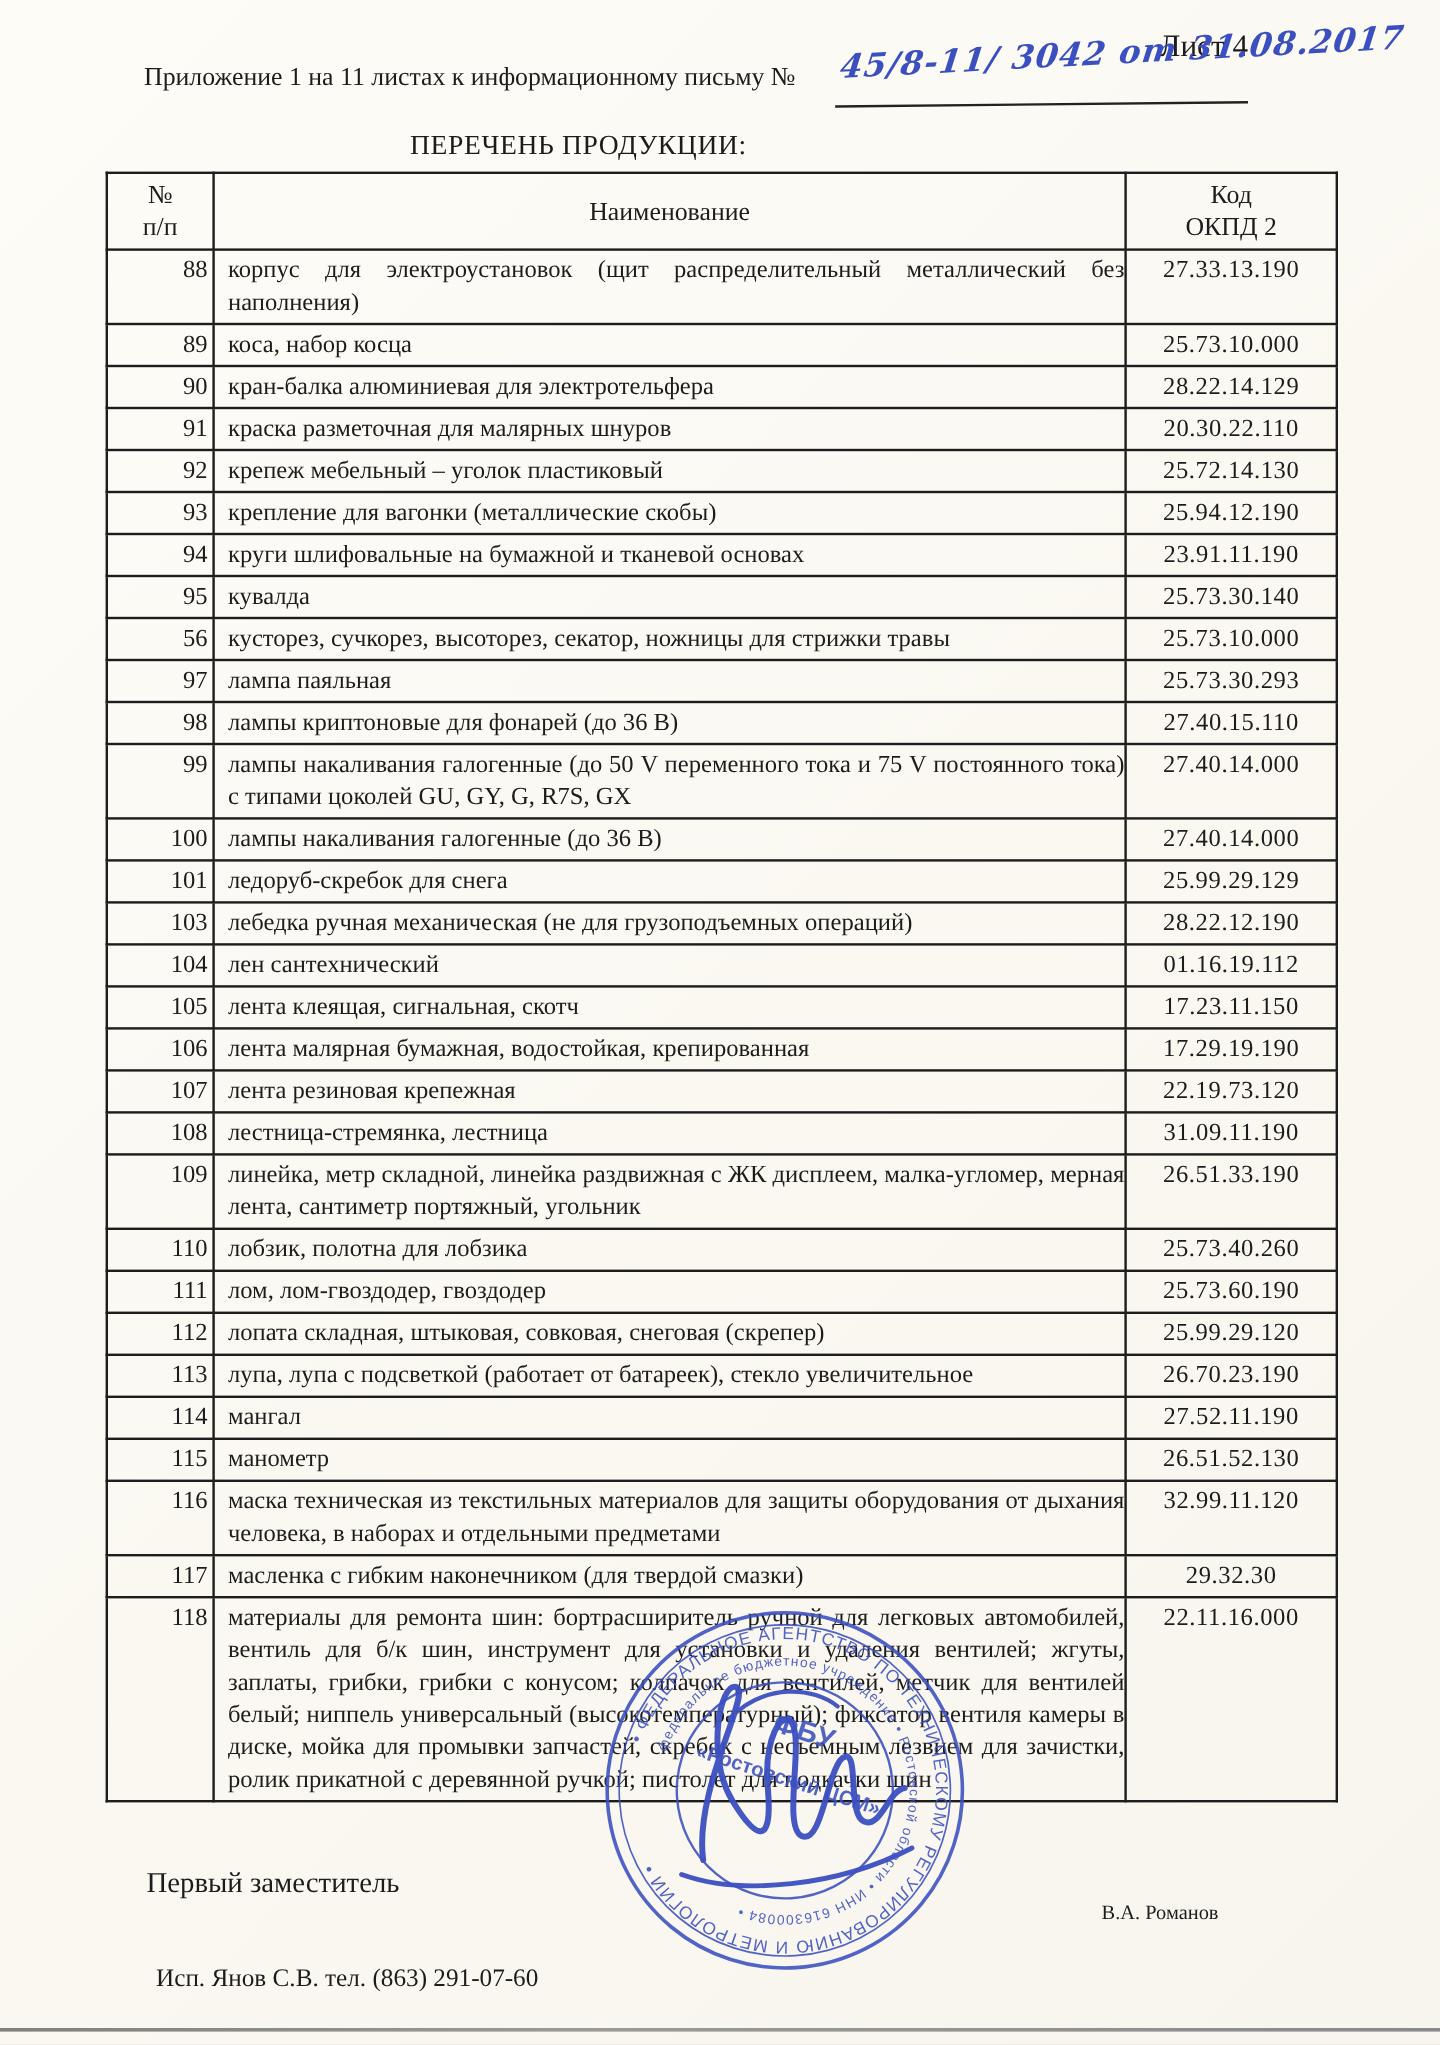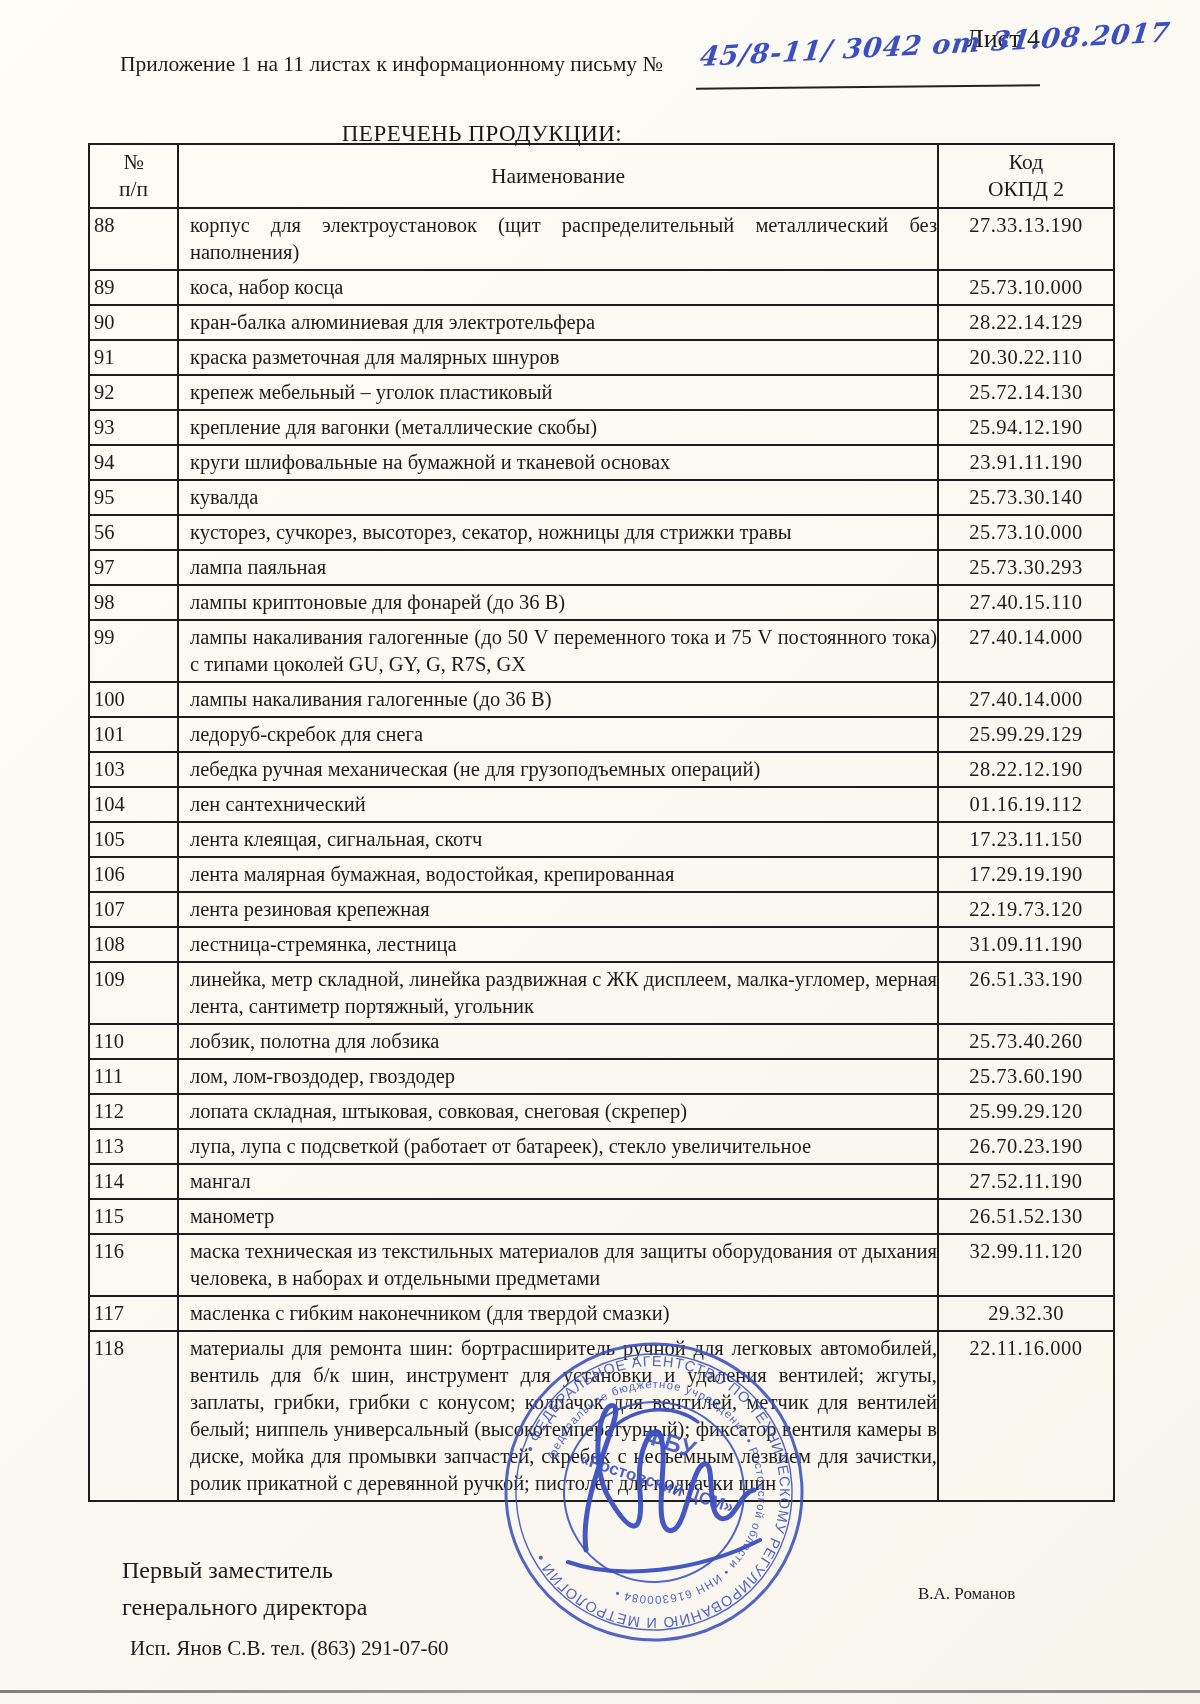--- a/index.html
+++ b/index.html
@@ -34,21 +34,21 @@
   }
   .hand-underline {
     position:absolute; top:86px; left:696px; width:344px;
     border-bottom:2.5px solid #222;
     transform:rotate(-0.6deg);
   }
 
   
   .page-title {
     position:absolute; top:108px; left:0; width:964px;
-    text-align:center; font-size:23px; letter-spacing:0.5px;margin-top:13px;
+    text-align:center; font-size:23px; letter-spacing:0.5px;
   }
 
   
   table.products {
     position:absolute; top:143px; left:88px;
     width:1025px;
     border-collapse:collapse;
     table-layout:fixed;
   }
   table.products col.c-num  { width:89px; }
@@ -59,21 +59,21 @@
     font-size:20.5px;
     line-height:27px;
     vertical-align:top;
   }
   table.products th {
     font-weight:normal; text-align:center;
     padding:4px 6px;
     vertical-align:middle;
     font-size:21.5px;
   }
-  td.cell-num  { text-align:left; padding:3px 4px; }
+  td.cell-num  { text-align:right; padding:3px 4px; }
   td.cell-name { text-align:justify; padding:3px 0 3px 11px; }
   td.cell-code { text-align:center; padding:3px 22px; letter-spacing:0.5px; }
 
   
   .signer-title {
     position:absolute; left:122px; top:1552px;
     font-size:24px; line-height:37px;
   }
   .signer-name {
     position:absolute; left:918px; top:1584px;
@@ -283,21 +283,20 @@
         <tr>
           <td class="cell-num">118</td>
           <td class="cell-name">материалы для ремонта шин: бортрасширитель ручной для легковых автомобилей, вентиль для б/к шин, инструмент для установки и удаления вентилей; жгуты, заплаты, грибки, грибки с конусом; колпачок для вентилей, метчик для вентилей белый; ниппель универсальный (высокотемпературный); фиксатор вентиля камеры в диске, мойка для промывки запчастей, скребок с несъемным лезвием для зачистки, ролик прикатной с деревянной ручкой; пистолет для подкачки шин</td>
           <td class="cell-code">22.11.16.000</td>
         </tr>
       </tbody>
   </table>
 
   <div class="signer-title">
     <div>Первый заместитель</div>
-    <div>генерального директора</div>
   </div>
   <div class="signer-name">В.А. Романов</div>
   <div class="executor-line">Исп. Янов С.В. тел. (863) 291-07-60</div>
 
   <svg class="stamp" viewBox="0 0 312 312">
     <g transform="rotate(18 156 156)">
       <circle cx="156" cy="156" r="148" fill="none" stroke="#3c4fc1" stroke-width="3"></circle>
       <circle cx="156" cy="156" r="138" fill="none" stroke="#3c4fc1" stroke-width="1.4"></circle>
       <circle cx="156" cy="156" r="90" fill="none" stroke="#3c4fc1" stroke-width="2"></circle>
       <defs>

